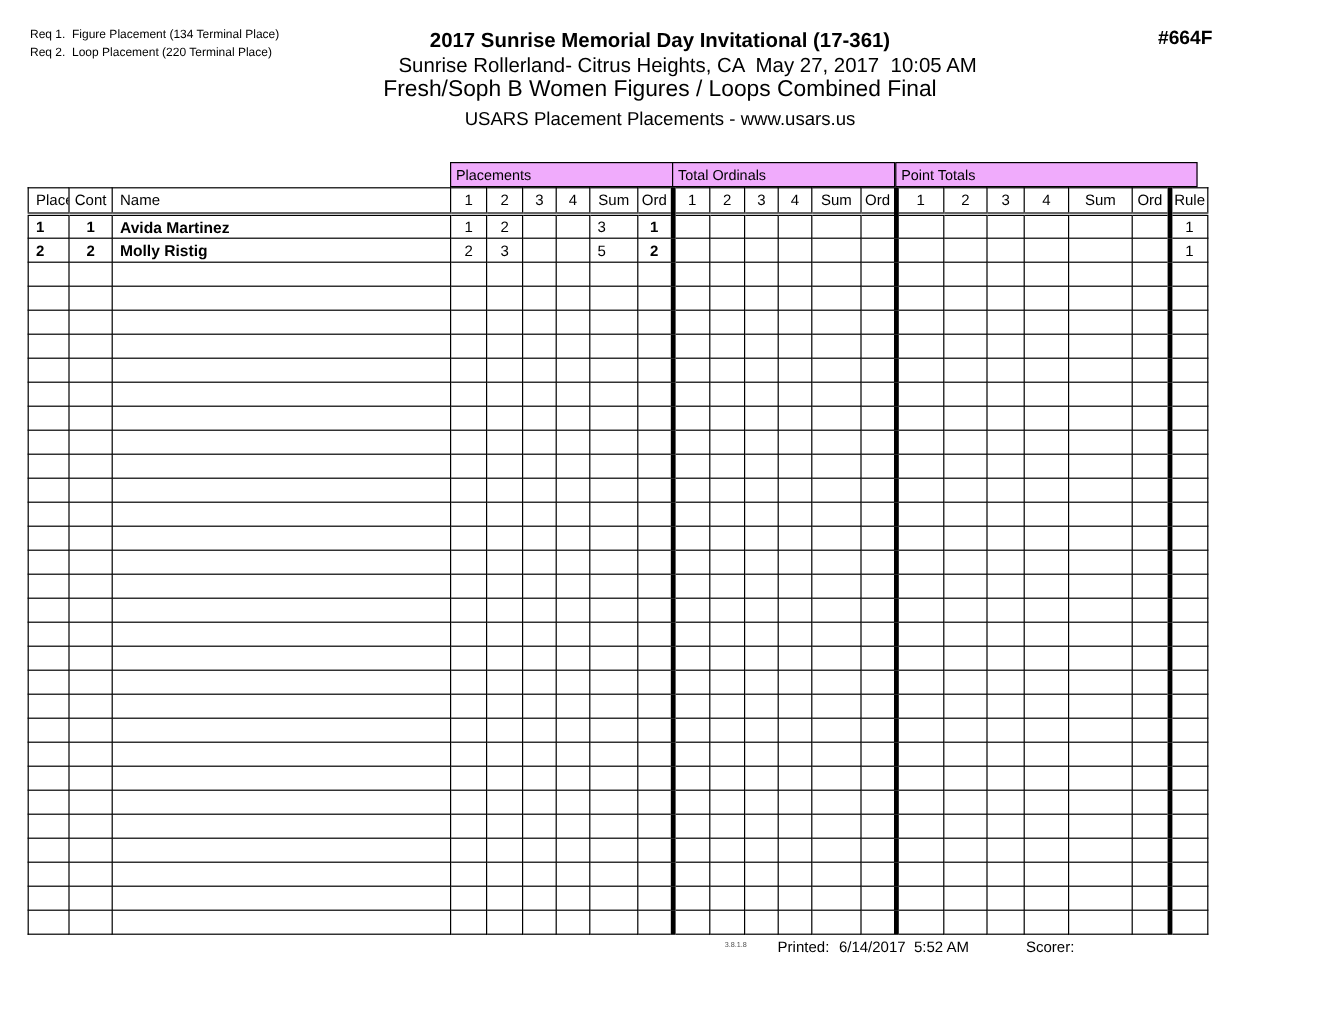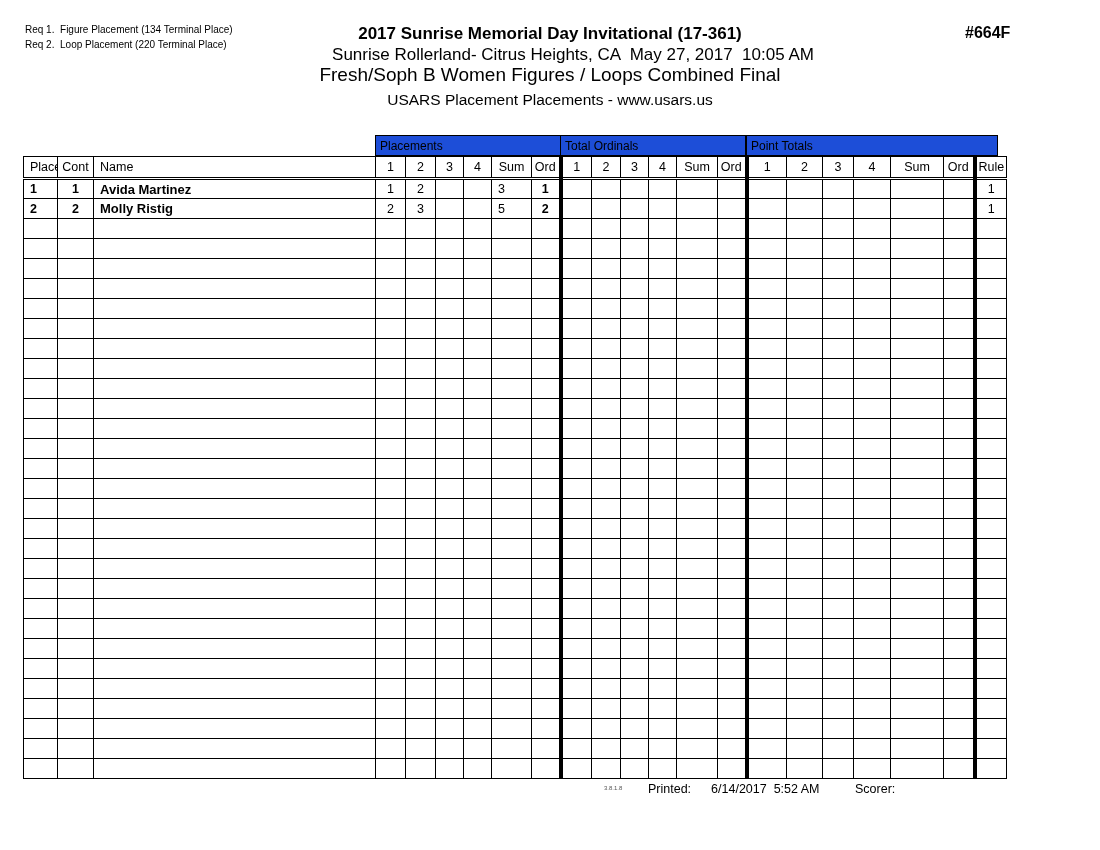--- a/index.html
+++ b/index.html
@@ -16,21 +16,21 @@
   .t1 { top:24px; font-size:17px; font-weight:bold; }
   .t2 { top:45px; font-size:17px;margin-left:23px; }
   .t3 { top:64px; font-size:19px; font-weight:normal; }
   .t4 { top:91px; font-size:15.5px; }
   .event-code { position:absolute; left:965px; top:24px; font-size:16px; font-weight:bold;text-align:center; }
 
   
   .table-wrap { position:absolute; left:23px; top:135px; width:990px; }
   .group-box {
     position:absolute; top:0; height:21px; border:1px solid #000;
-    font-size:12px; padding:3px 0 0 4px; background:#1d4ed8;
+    font-size:12px; padding:3px 0 0 4px; background:#f0abfc;
   }
   .gb-plac { left:352px; width:186px; }
   .gb-tot  { left:537px; width:186px; }
   .gb-pts  { left:723px; width:252px; }
 
   table.results {
     position:absolute; left:0; top:21px;
     border-collapse:collapse; table-layout:fixed; width:983px;
   }
   .results th, .results td {
@@ -42,21 +42,21 @@
   }
   .results .left  { text-align:left; padding-left:6px; }
   .results .sumL  { text-align:left; padding-left:6px; }
   .results .b     { font-weight:bold; }
   .results .name-cell { font-size:13px; }
   .results .thickL { border-left:4px solid #000; }
 
   
   .version  { position:absolute; left:604px; top:785px; font-size:6px; color:#555; }
   .printed  { position:absolute; left:648px; top:782px; font-size:12.5px; }
-  .printed .val { margin-left:20px; }
+  .printed .val { margin-left:8px; }
   .scorer   { position:absolute; left:855px; top:782px; font-size:12.5px; }
 </style>
 </head>
 <body>
 
 <div class="req-block">
   <div class="pre">Req 1.  Figure Placement (134 Terminal Place)</div>
   <div class="pre">Req 2.  Loop Placement (220 Terminal Place)</div>
 </div>
 

